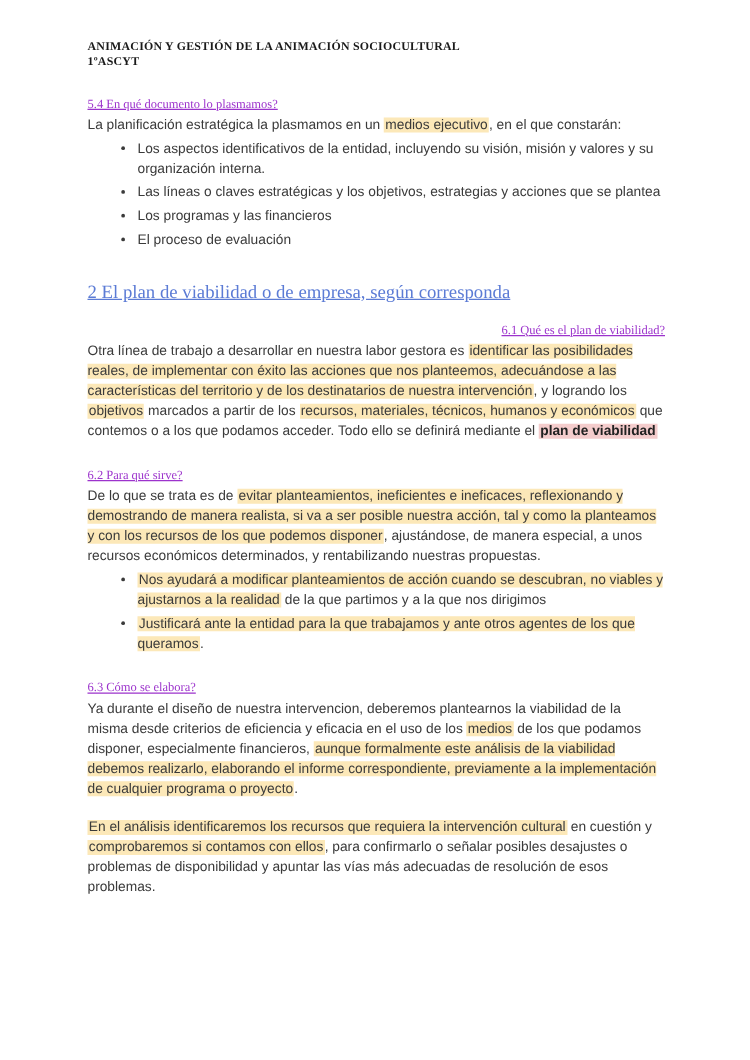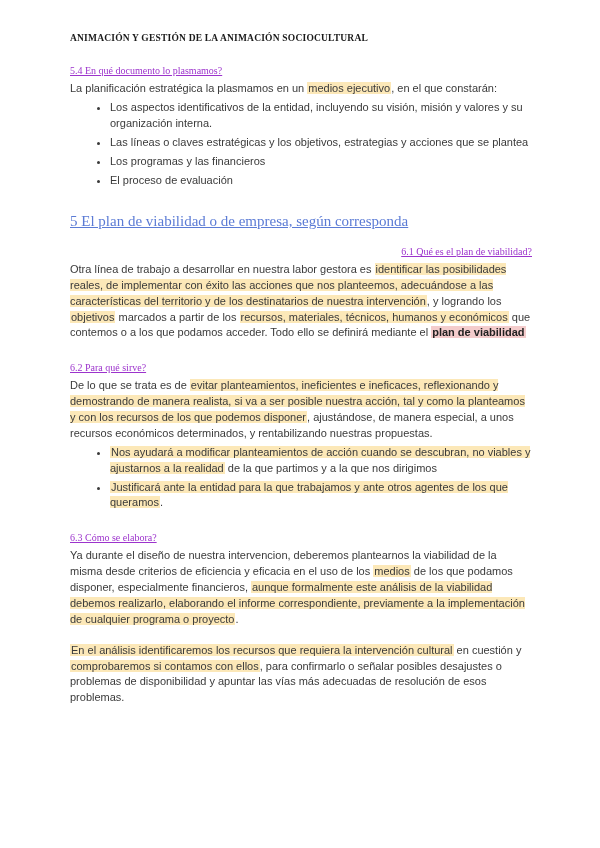--- a/index.html
+++ b/index.html
@@ -43,31 +43,32 @@
   mark.hl-yellow{background:var(--hl-yellow);}
   mark.hl-pink{background:var(--hl-pink);}
   strong{font-weight:bold;color:#222;}
 </style>
 </head>
 <body>
 
 <div class="page">
   <div class="doc-header">
     <div>ANIMACIÓN Y GESTIÓN DE LA ANIMACIÓN SOCIOCULTURAL</div>
+    <div>1ºASCYT</div>
   </div>
   <div>
       <div class="h2">5.4 En qué documento lo plasmamos?</div>
       <p class="para"><span>La planificación estratégica la plasmamos en un </span><mark class="hl-yellow">medios ejecutivo</mark><span>, en el que constarán:</span></p>
       <ul class="bullet-list">
         <li><span>Los aspectos identificativos de la entidad, incluyendo su visión, misión y valores y su organización interna.</span></li>
         <li><span>Las líneas o claves estratégicas y los objetivos, estrategias y acciones que se plantea</span></li>
         <li><span>Los programas y las financieros</span></li>
         <li><span>El proceso de evaluación</span></li>
       </ul>
-      <div class="h1">5 El plan de viabilidad o de empresa, según corresponda</div>
+      <div class="h1">2 El plan de viabilidad o de empresa, según corresponda</div>
       <div class="h2">6.1 Qué es el plan de viabilidad?</div>
       <p class="para"><span>Otra línea de trabajo a desarrollar en nuestra labor gestora es </span><mark class="hl-yellow">identificar las posibilidades reales, de implementar con éxito las acciones que nos planteemos, adecuándose a las características del territorio y de los destinatarios de nuestra intervención</mark><span>, y logrando los </span><mark class="hl-yellow">objetivos</mark><span> marcados a partir de los </span><mark class="hl-yellow">recursos, materiales, técnicos, humanos y económicos</mark><span> que contemos o a los que podamos acceder. Todo ello se definirá mediante el </span><mark class="hl-pink"><strong>plan de viabilidad</strong></mark></p>
       <div class="h2">6.2 Para qué sirve?</div>
       <p class="para"><span>De lo que se trata es de </span><mark class="hl-yellow">evitar planteamientos, ineficientes e ineficaces, reflexionando y demostrando de manera realista, si va a ser posible nuestra acción, tal y como la planteamos y con los recursos de los que podemos disponer</mark><span>, ajustándose, de manera especial, a unos recursos económicos determinados, y rentabilizando nuestras propuestas.</span></p>
       <ul class="bullet-list">
         <li><mark class="hl-yellow">Nos ayudará a modificar planteamientos de acción cuando se descubran, no viables y ajustarnos a la realidad</mark><span> de la que partimos y a la que nos dirigimos</span></li>
         <li><mark class="hl-yellow">Justificará ante la entidad para la que trabajamos y ante otros agentes de los que queramos</mark><span>.</span></li>
       </ul>
       <div class="h2">6.3 Cómo se elabora?</div>
       <p class="para"><span>Ya durante el diseño de nuestra intervencion, deberemos plantearnos la viabilidad de la misma desde criterios de eficiencia y eficacia en el uso de los </span><mark class="hl-yellow">medios</mark><span> de los que podamos disponer, especialmente financieros, </span><mark class="hl-yellow">aunque formalmente este análisis de la viabilidad debemos realizarlo, elaborando el informe correspondiente, previamente a la implementación de cualquier programa o proyecto</mark><span>.</span></p>

